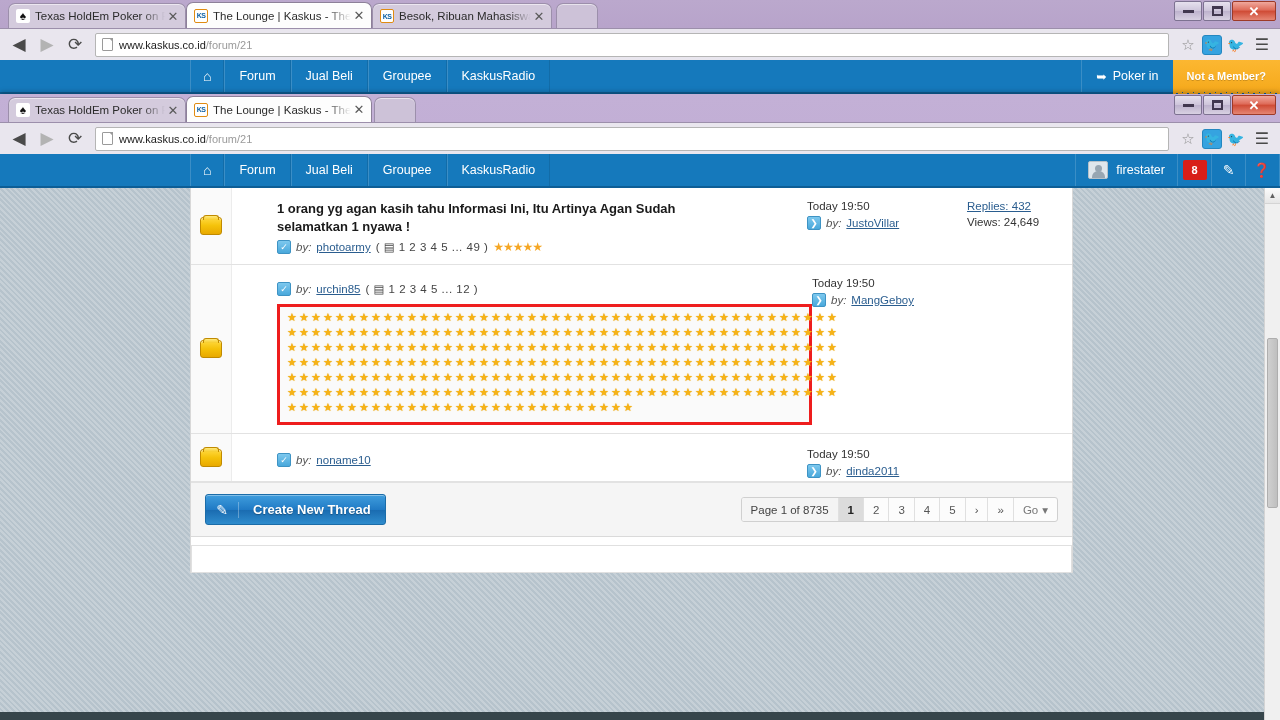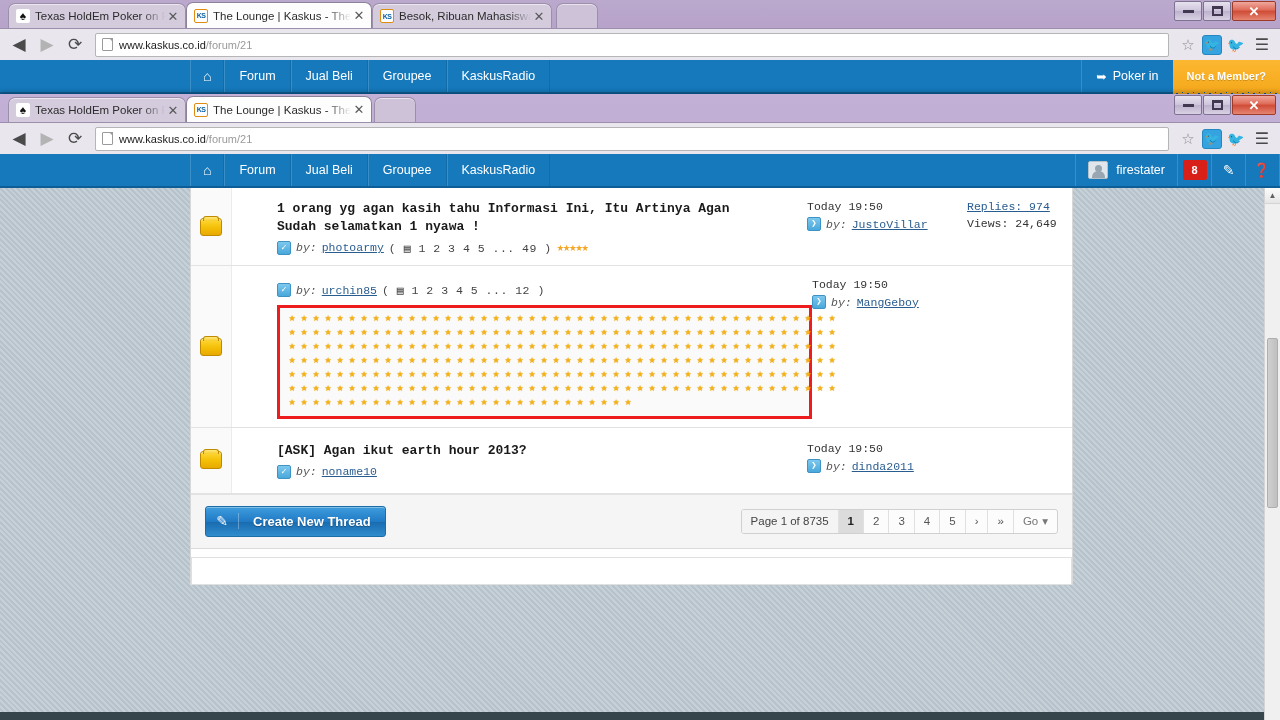--- a/index.html
+++ b/index.html
@@ -206,21 +206,20 @@
   .content {
     position: absolute; left: 190px; top: 0; width: 883px;
     background: #fff;
     border-left: 1px solid #d8d8d8; border-right: 1px solid #d8d8d8;
   }
 
   .thread {
     display: flex; align-items: stretch;
     border-bottom: 1px solid #e2e2e2;
     background: #fff;
-    font-family: Liberation Mono, monospace;
   }
   .thread-icon-cell {
     flex: 0 0 41px; display: flex;
     align-items: center; justify-content: center;
     border-right: 1px solid #ececec; background: #fafafa;
   }
   .folder {
     width: 22px; height: 18px; position: relative;
     background: linear-gradient(180deg,#ffd83d 0%,#f5c20a 48%,#e8a900 100%);
     border: 1px solid #c08a00; border-radius: 3px;
@@ -498,21 +497,21 @@
         <div class="thread-stats">
           <div class="stats-when">
             <div>Today 19:50</div>
             <div class="line2">
               <span class="chk-blue">❯</span>
               <span class="by">by:</span>
               <span class="uname">JustoVillar</span>
             </div>
           </div>
           <div class="stats-nums">
-            <div class="replies">Replies: 974</div>
+            <div class="replies">Replies: 432</div>
             <div class="views">Views: 24,649</div>
           </div>
         </div>
       </div>
 
       <div class="thread">
         <div class="thread-icon-cell">
           <span class="folder"></span>
         </div>
         <div class="thread-main" style="padding-bottom:0;">
@@ -544,21 +543,20 @@
             </div>
           </div>
         </div>
       </div>
 
       <div class="thread">
         <div class="thread-icon-cell">
           <span class="folder"></span>
         </div>
         <div class="thread-main" style="padding-top:14px;padding-bottom:14px;">
-          <div class="thread-title">[ASK] Agan ikut earth hour 2013?</div>
           <div class="thread-meta">
             <span class="chk">✓</span>
             <span class="by">by:</span>
             <span class="uname">noname10</span>
           </div>
         </div>
         <div class="thread-stats" style="padding-top:14px;">
           <div class="stats-when">
             <div>Today 19:50</div>
             <div class="line2">

